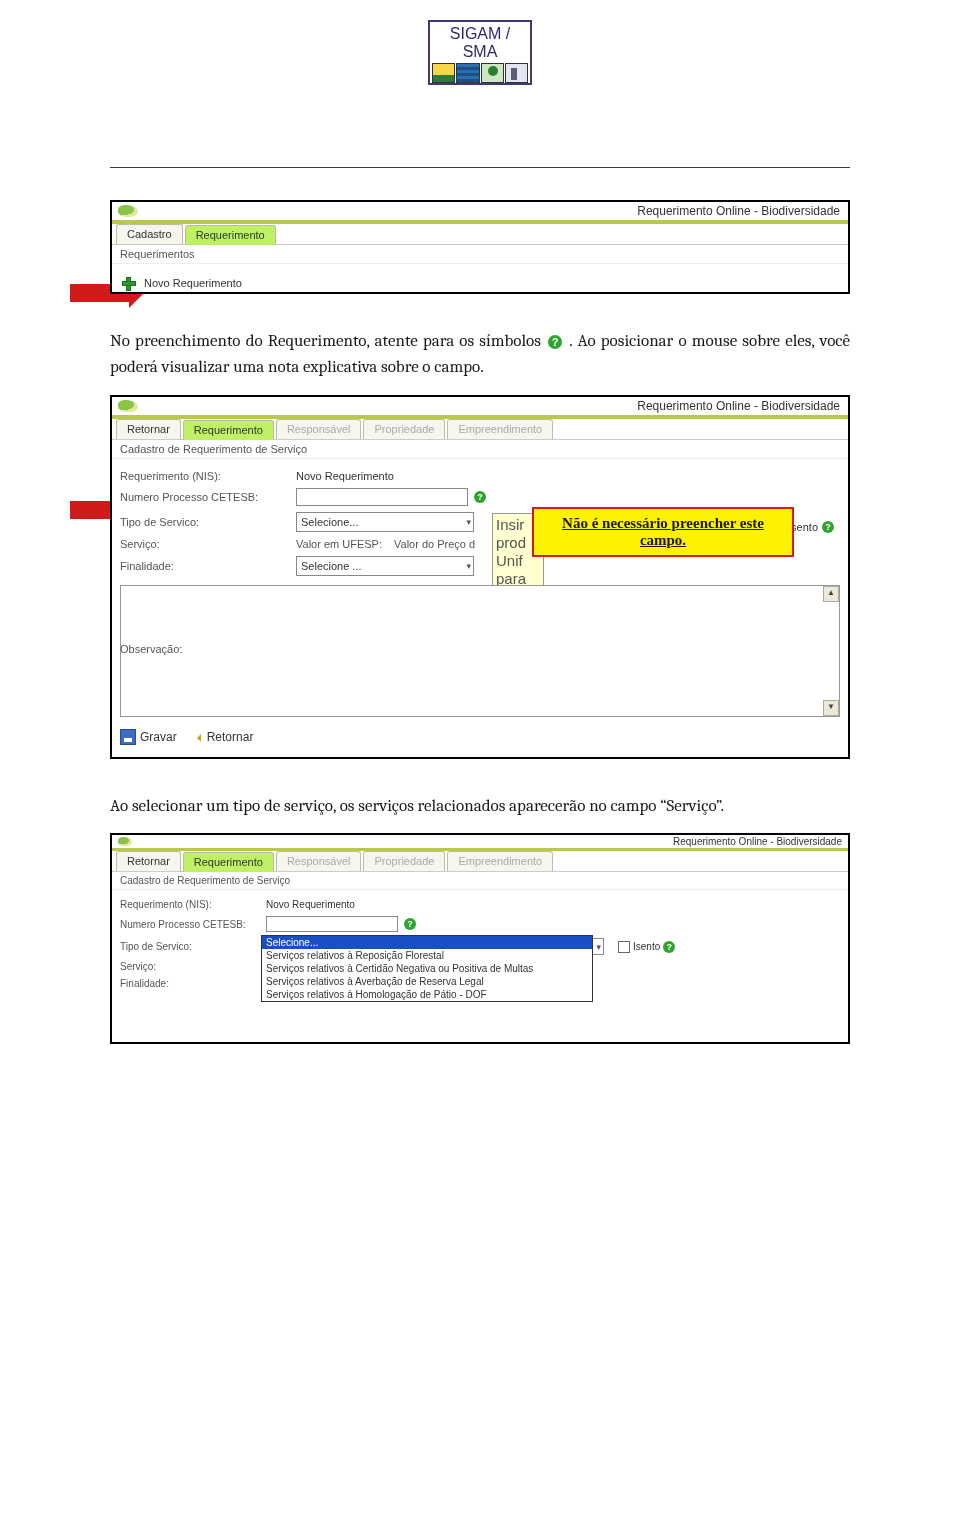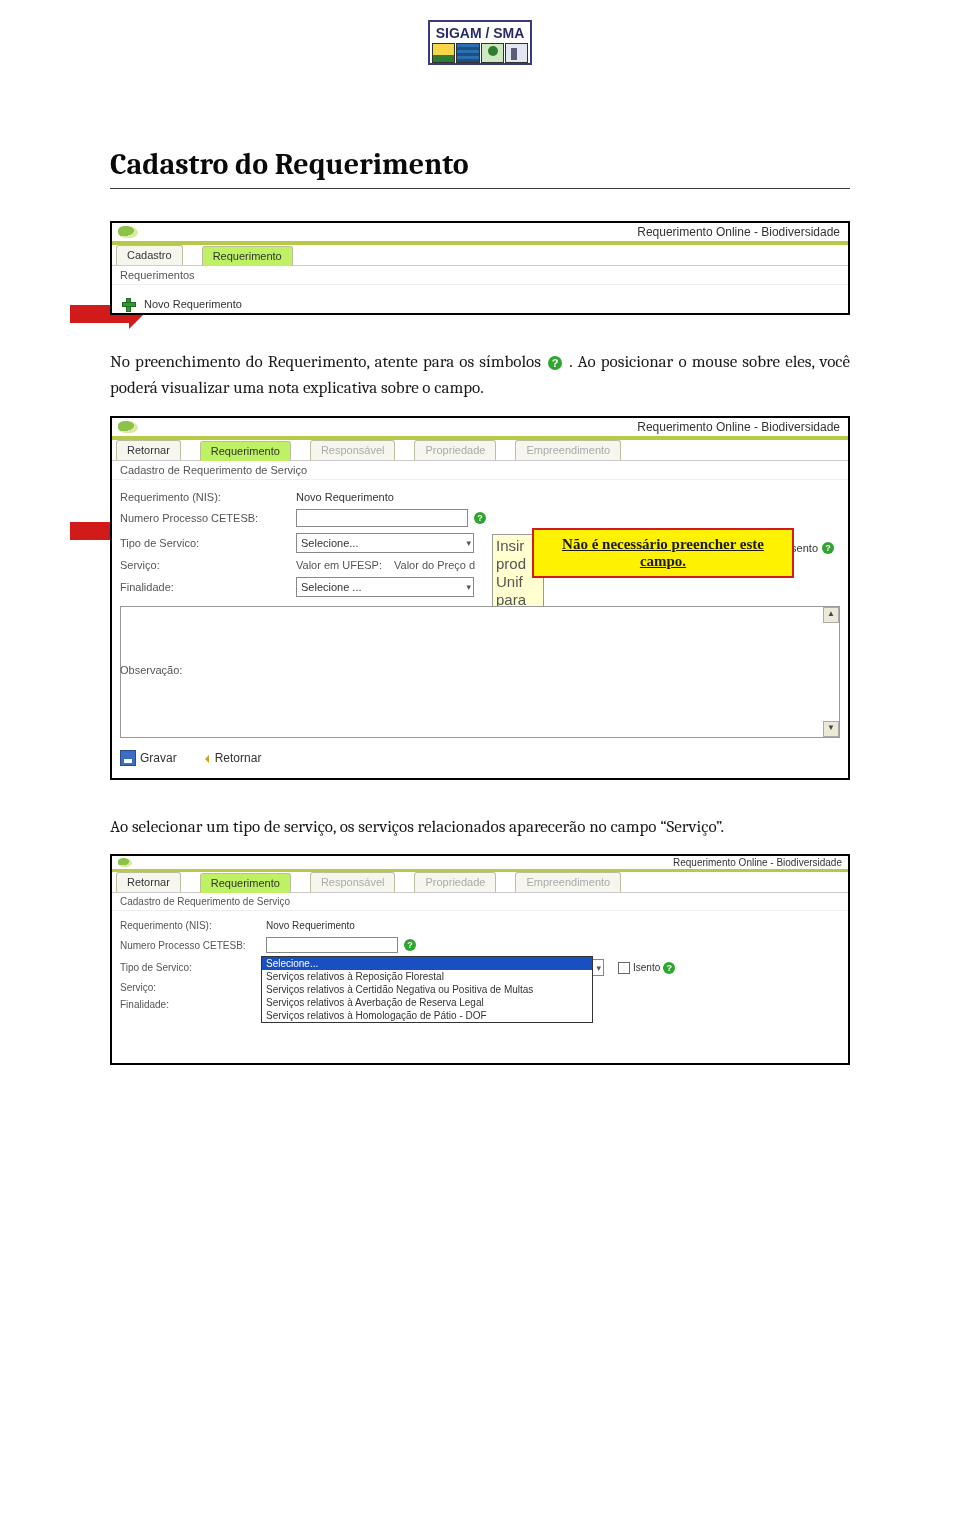--- a/index.html
+++ b/index.html
@@ -19,22 +19,22 @@
     margin-bottom: 80px;
   }
   .logo-box {
     display: inline-block;
     border: 2px solid #3a3a7a;
     padding: 2px 2px 0 2px;
     width: 96px;
   }
   .logo-top {
     font-family: Verdana, Arial, sans-serif;
-    font-weight: bold;
-    font-size: 14px;
+    font-weight: normal;
+    font-size: 16px;
     text-align: center;
     color: #2a2a6a;
     padding: 1px 0 2px;
   }
   .logo-icons {
     display: flex;
     gap: 1px;
   }
   .logo-icons span {
     width: 24px;
@@ -104,21 +104,21 @@
   }
   .ss-title-right {
     color: #333; font-size: 12px;
   }
   .ss-tabs {
     display: flex; gap: 0; padding: 0 4px; background: #fff;
   }
   .ss-tab {
     padding: 3px 10px 4px; background: #f6f6ee; border: 1px solid #bdbda0;
     border-bottom: none; font-size: 11px; color: #333; border-radius: 3px 3px 0 0;
-    margin-right: 19px;
+    margin-right: 2px;
   }
   .ss-tab.active { background: #bef264; font-weight: normal; position: relative; top: 1px; }
   .ss-tab.disabled { color: #aaa; }
   .ss-substrip {
     border-top: 1px solid #ccc; border-bottom: 1px solid #eee; padding: 3px 8px;
     background: #fff; color: #555;
   }
   .ss-row {
     display: flex; align-items: center; padding: 3px 8px; gap: 6px;
   }
@@ -137,21 +137,21 @@
   }
   .ss-textarea {
     margin: 6px 8px; border: 1px solid #999; height: 130px; position: relative; background:#fff;
   }
   .ss-scroll-up, .ss-scroll-dn {
     position: absolute; right: 0; width: 14px; height: 14px; background:#ece9d8;
     border:1px solid #aaa; font-size: 8px; text-align:center; line-height:12px; color:#444;
   }
   .ss-scroll-up { top: 0; }
   .ss-scroll-dn { bottom: 0; }
-  .ss-actions { padding: 6px 8px 8px; display:flex; gap:22px; font-size:12px; color:#333; }
+  .ss-actions { padding: 6px 8px 8px; display:flex; gap:14px; font-size:12px; color:#333; }
   .disk { width:14px;height:14px;display:inline-block;background:#3b6dc4;border:1px solid #2a4d8a;position:relative; }
   .disk::after{content:"";position:absolute;left:3px;top:8px;width:8px;height:4px;background:#fff;}
   .back-arrow { width:14px;height:14px;display:inline-block;position:relative; }
   .back-arrow::before{content:"";position:absolute;left:2px;top:4px;border:4px solid transparent;border-right-color:#d0a020;}
   .red-arrow {
     position: absolute;
     width: 60px; height: 18px;
     background: #d11a1a;
     left: -40px;
   }
@@ -200,21 +200,20 @@
       <div class="logo-top">SIGAM / SMA</div>
       <div class="logo-icons">
         <span class="ic-sun"></span>
         <span class="ic-water"></span>
         <span class="ic-tree"></span>
         <span class="ic-city"></span>
       </div>
     </div>
   </div>
 
-  <h1 class="title">Cadastro do Requerimento</h1>
   <hr class="rule">
 
 
   <div style="position:relative;">
     <div class="red-arrow" style="top: 84px;"></div>
     <div class="screenshot ss1">
       <div class="ss-topbar">
         <span class="leaf"></span>
         <span class="ss-title-right">Requerimento Online - Biodiversidade</span>
       </div>

